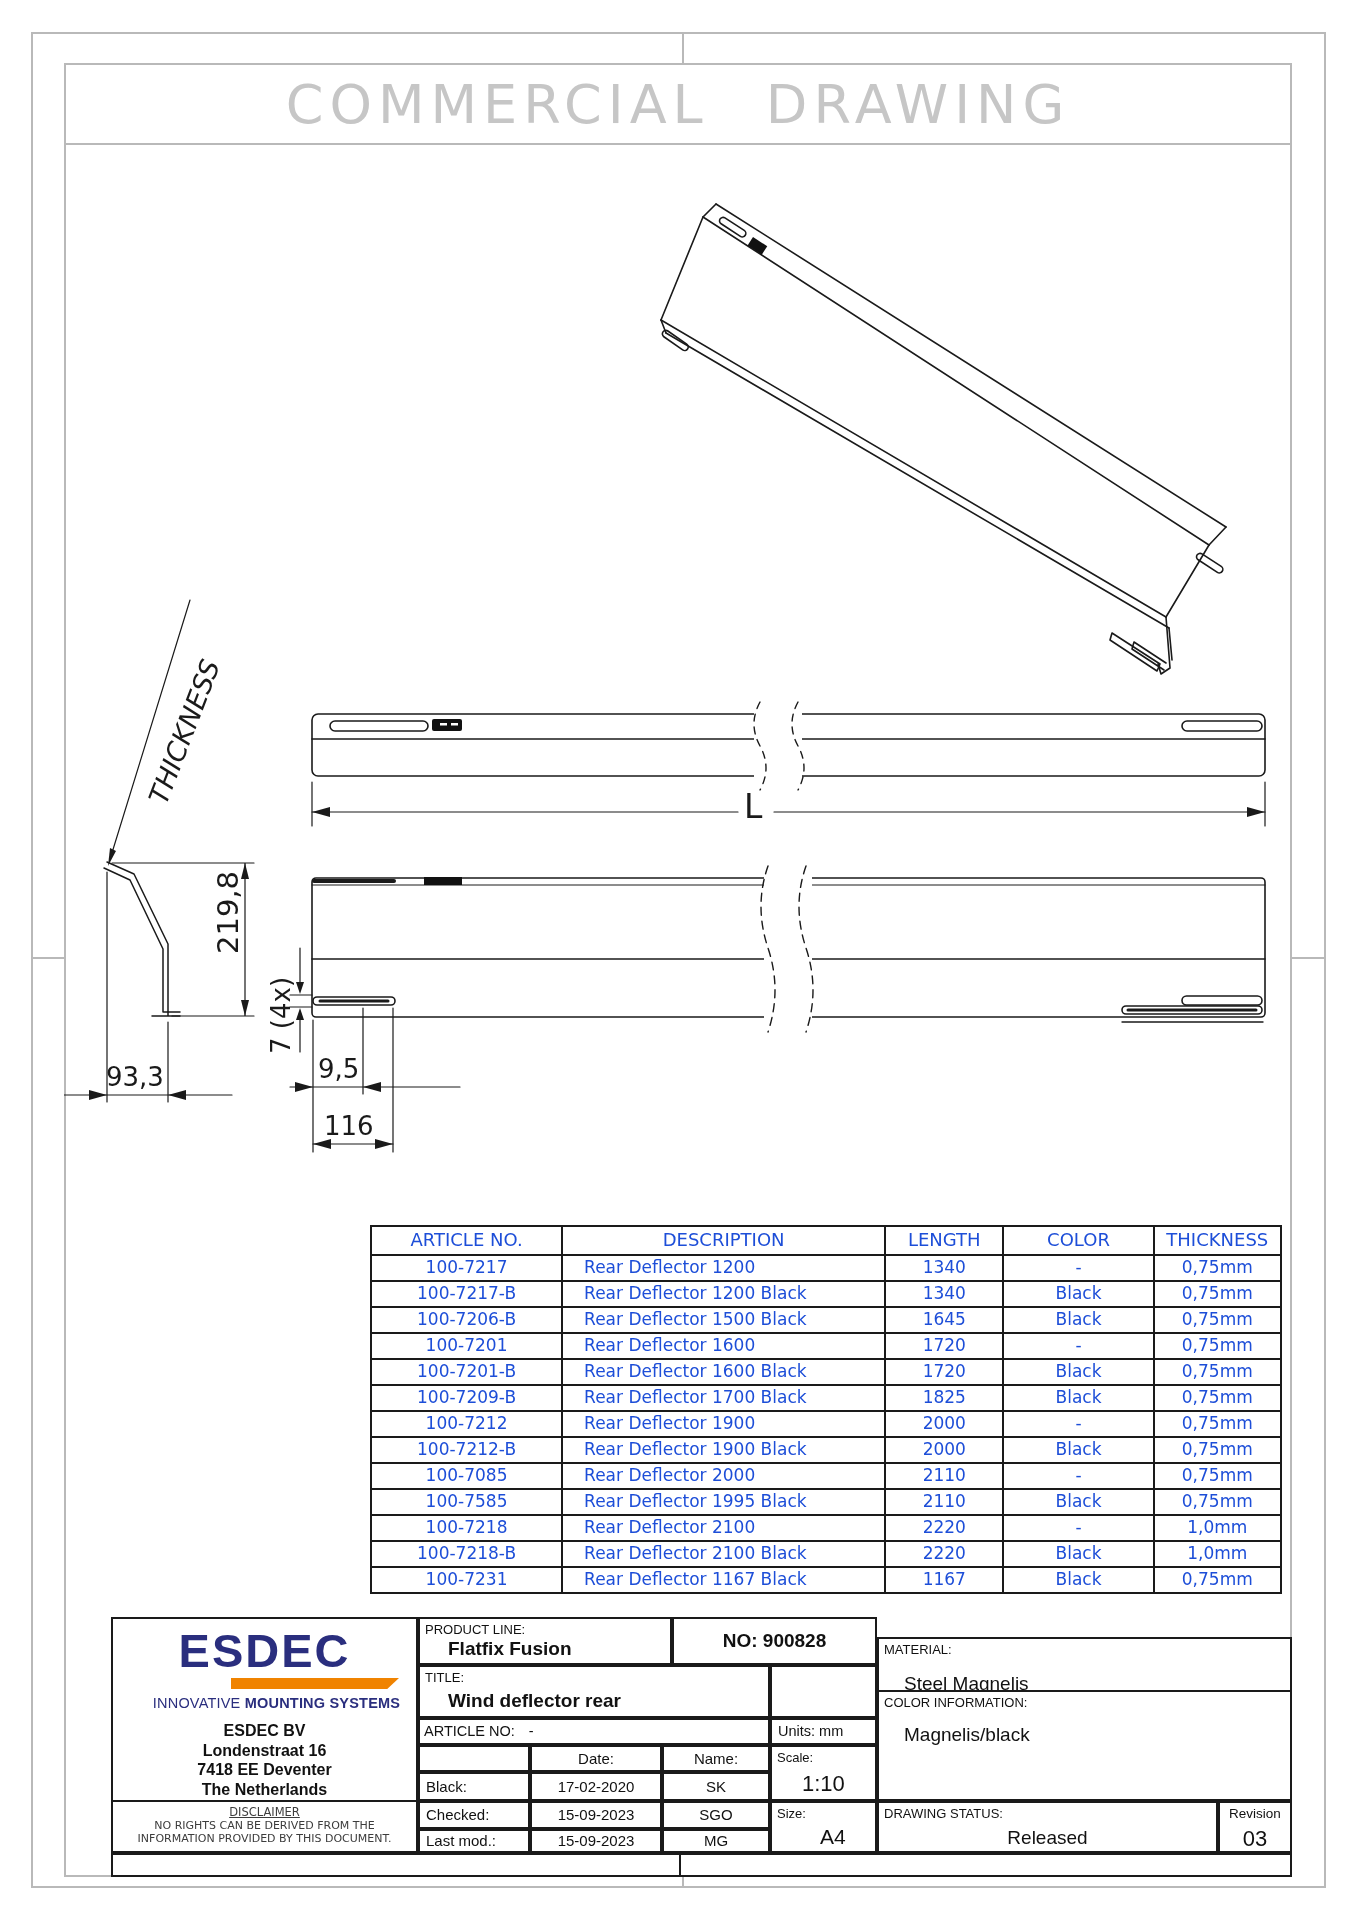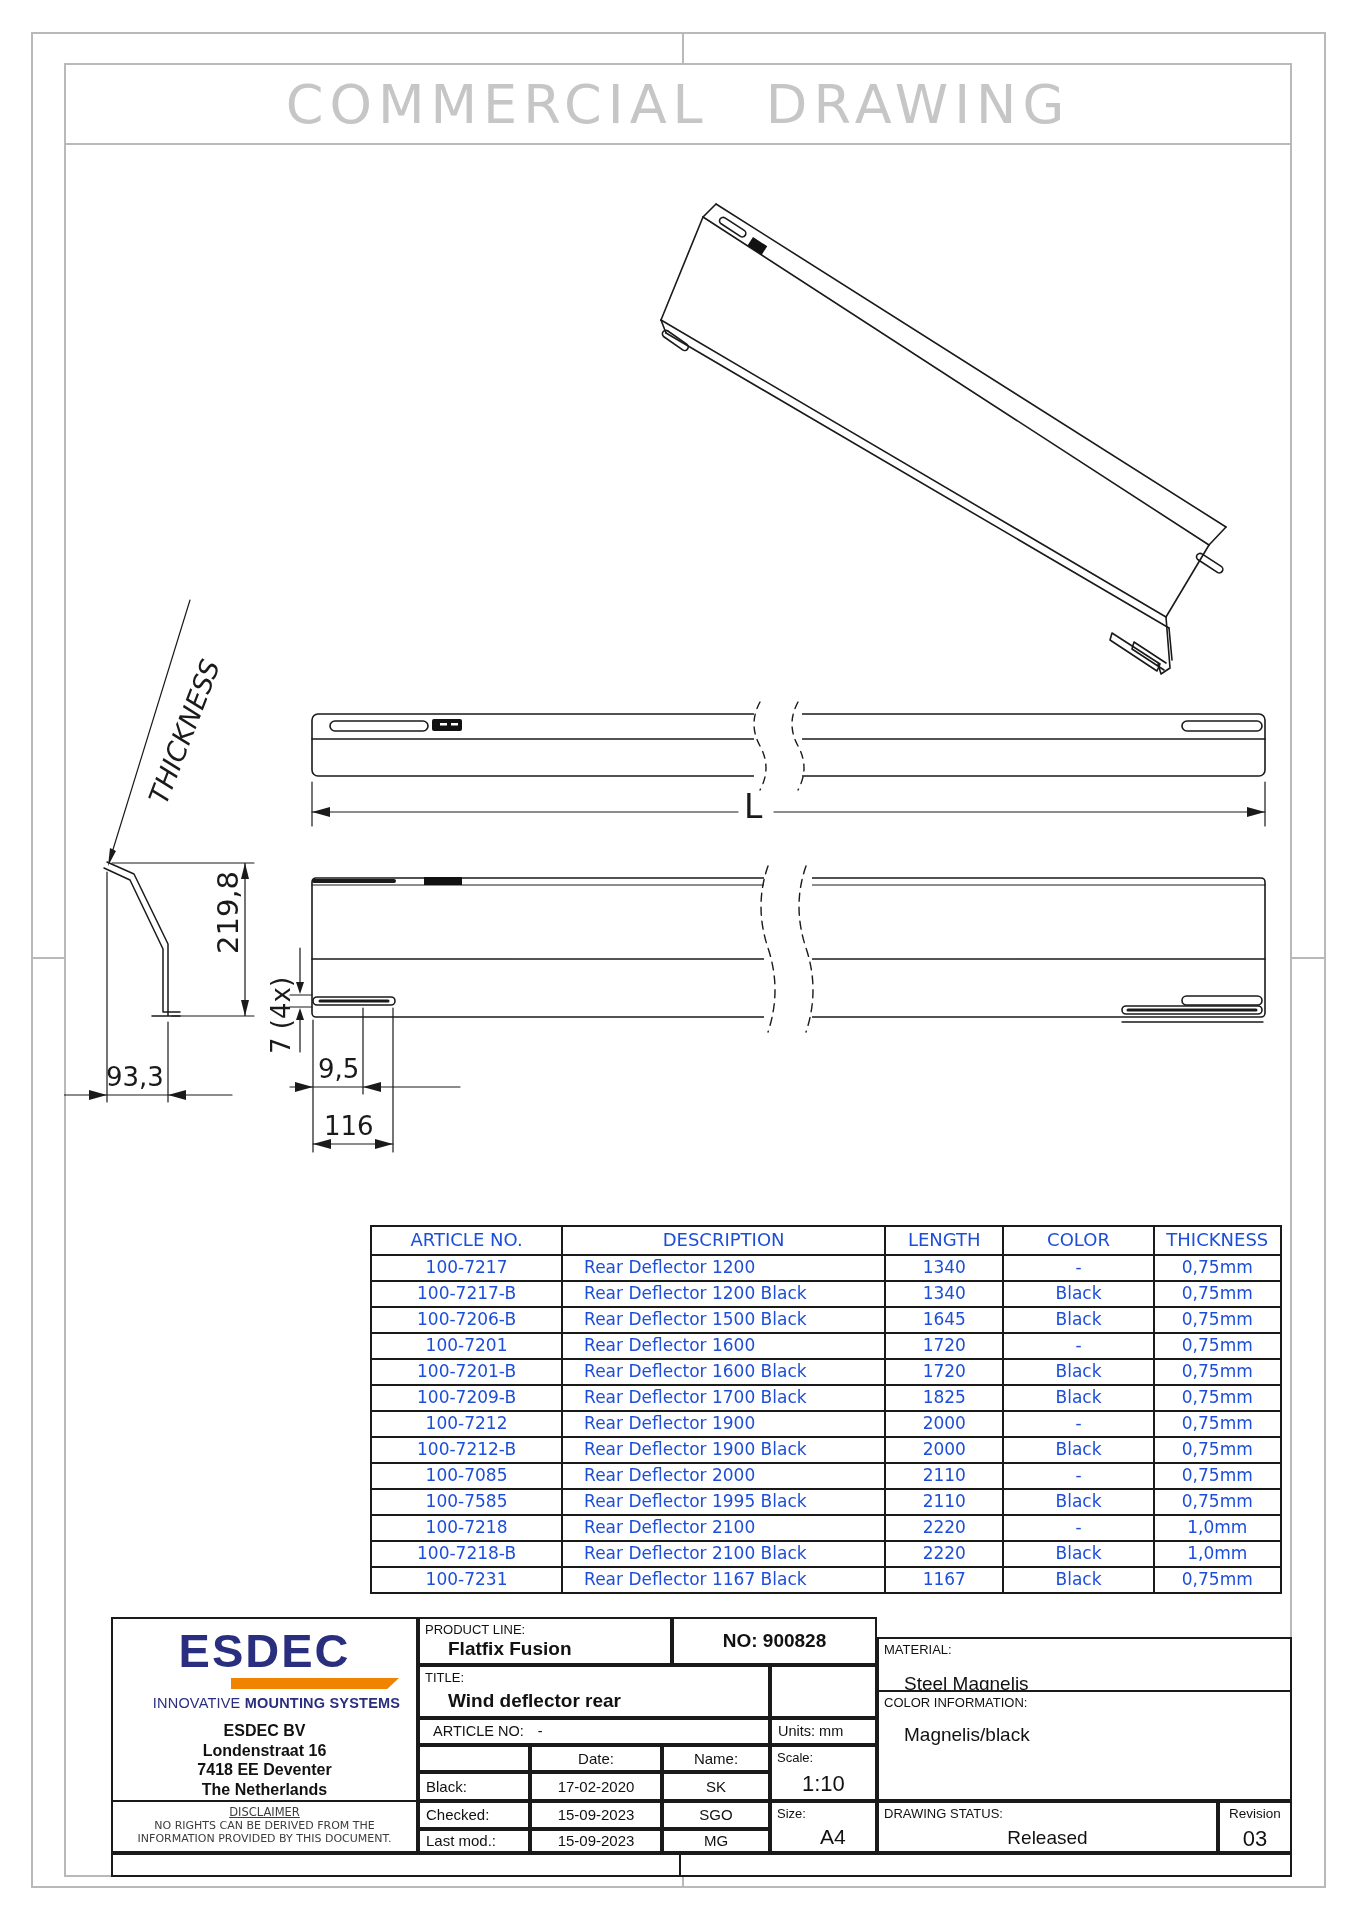--- a/index.html
+++ b/index.html
@@ -324,21 +324,21 @@
     <span class="val-b">NO: 900828</span>
   </div>
 
   <div class="cell" style="left:307px;top:48px;width:352px;height:53px;">
     <span class="lbl">TITLE:</span>
     <span class="val-b" style="position:absolute;left:28px;top:23px;">Wind deflector rear</span>
   </div>
   <div class="cell" style="left:659px;top:48px;width:107px;height:53px;"></div>
 
   <div class="cell" style="left:307px;top:101px;width:352px;height:27px;line-height:23px;">
-    <span style="padding-left:13px;font-size:14.5px;">ARTICLE NO:</span>
+    <span style="padding-left:4px;font-size:14.5px;">ARTICLE NO:</span>
     <span style="font-size:14.5px;padding-left:10px;">-</span>
   </div>
   <div class="cell" style="left:659px;top:101px;width:107px;height:27px;line-height:23px;">
     <span style="padding-left:6px;font-size:14.5px;">Units: mm</span>
   </div>
 
   <div class="cell" style="left:307px;top:128px;width:112px;height:27px;"></div>
   <div class="cell" style="left:419px;top:128px;width:132px;height:27px;text-align:center;line-height:23px;font-size:15px;"><span>Date:</span></div>
   <div class="cell" style="left:551px;top:128px;width:108px;height:27px;text-align:center;line-height:23px;font-size:15px;"><span>Name:</span></div>
 

